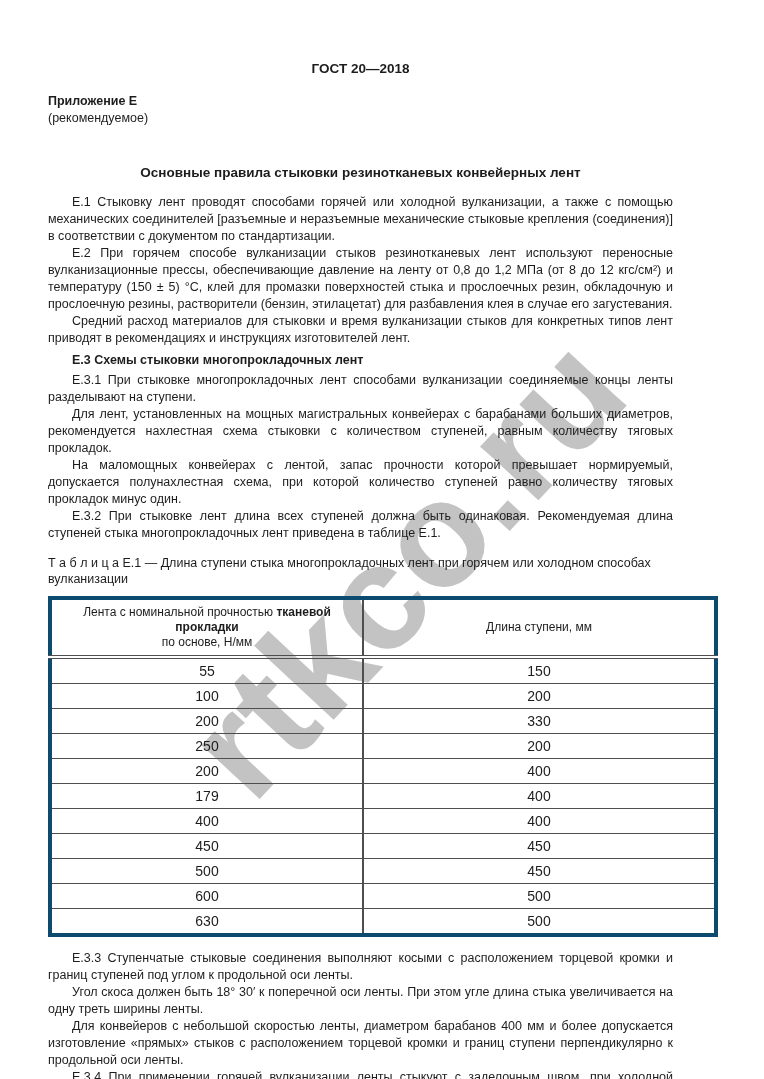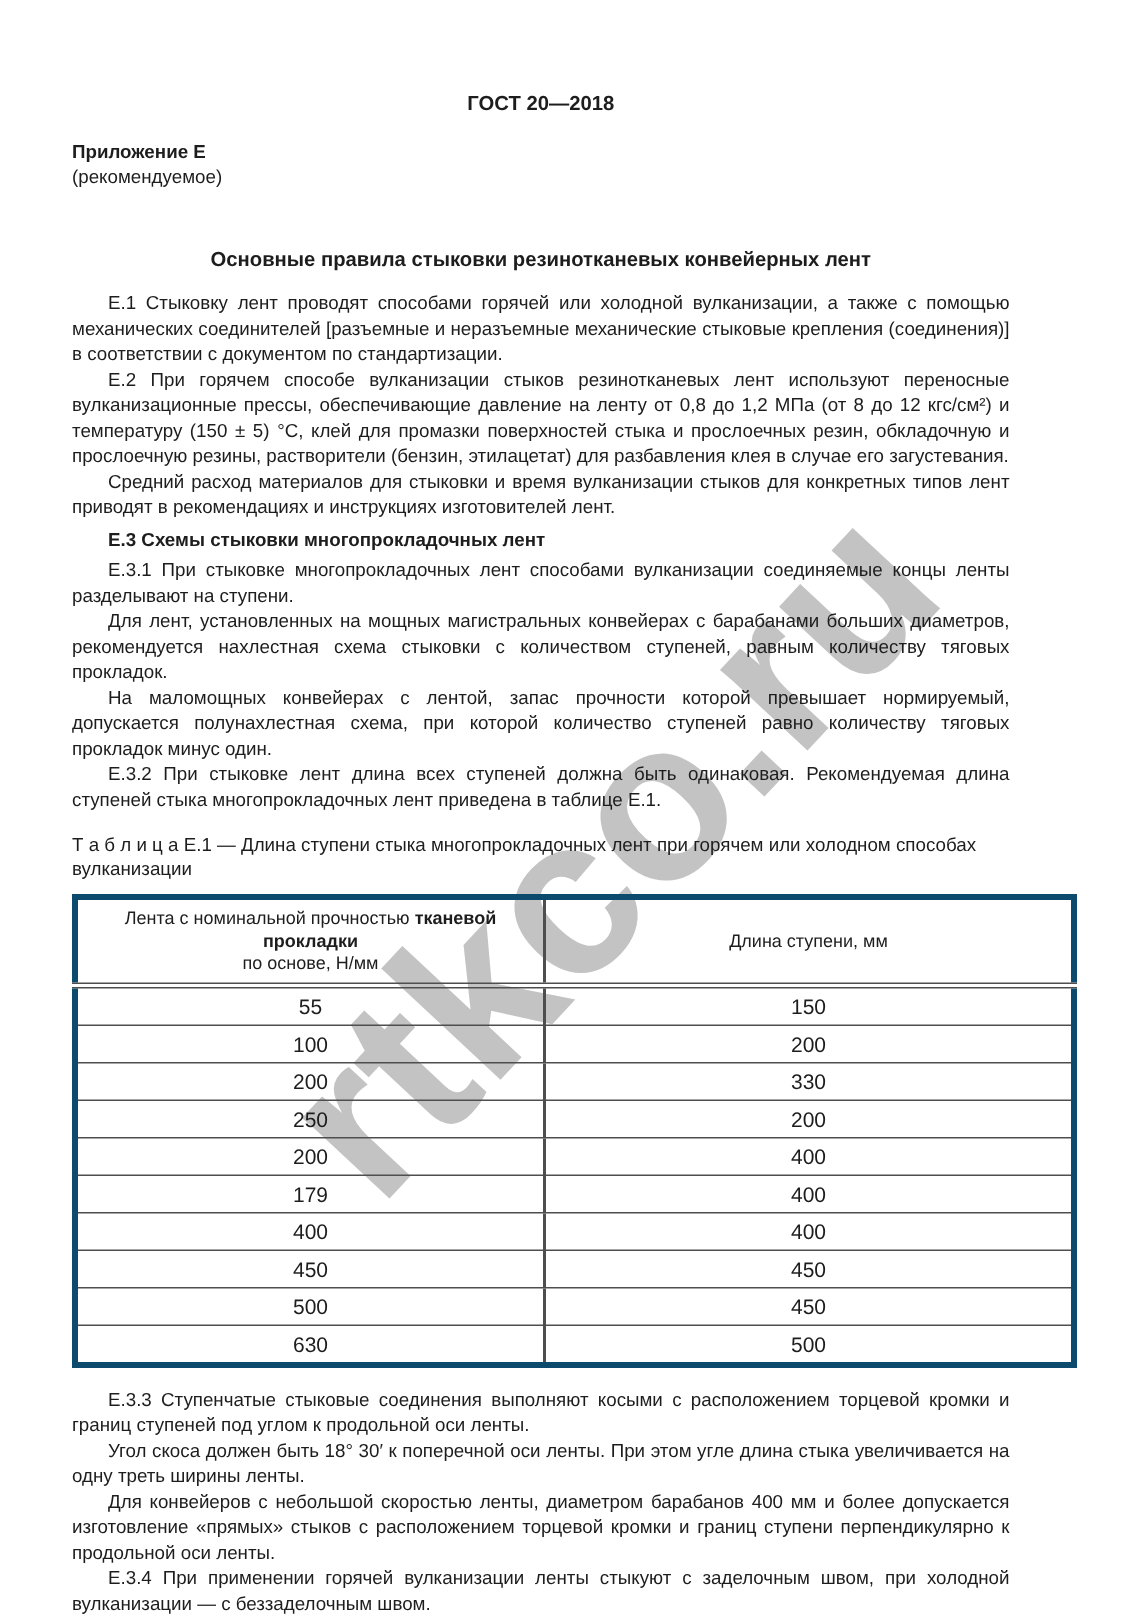--- a/index.html
+++ b/index.html
@@ -102,20 +102,24 @@
           </tr>
           <tr>
             <td>450</td>
             <td>450</td>
           </tr>
           <tr>
             <td>500</td>
             <td>450</td>
           </tr>
           <tr>
+            <td>600</td>
+            <td>500</td>
+          </tr>
+          <tr>
             <td>630</td>
             <td>500</td>
           </tr>
         </tbody>
     </table>
 
     <div class="body-text">
       <p class="para">Е.3.3  Ступенчатые стыковые соединения выполняют косыми с расположением торцевой кромки и границ ступеней под углом к продольной оси ленты.</p>
       <p class="para">Угол скоса должен быть 18° 30′ к поперечной оси ленты. При этом угле длина стыка увеличивается на одну треть ширины ленты.</p>
       <p class="para">Для конвейеров с небольшой скоростью ленты, диаметром барабанов 400 мм и более допускается изготовление «прямых» стыков с расположением торцевой кромки и границ ступени перпендикулярно к продольной оси ленты.</p>

